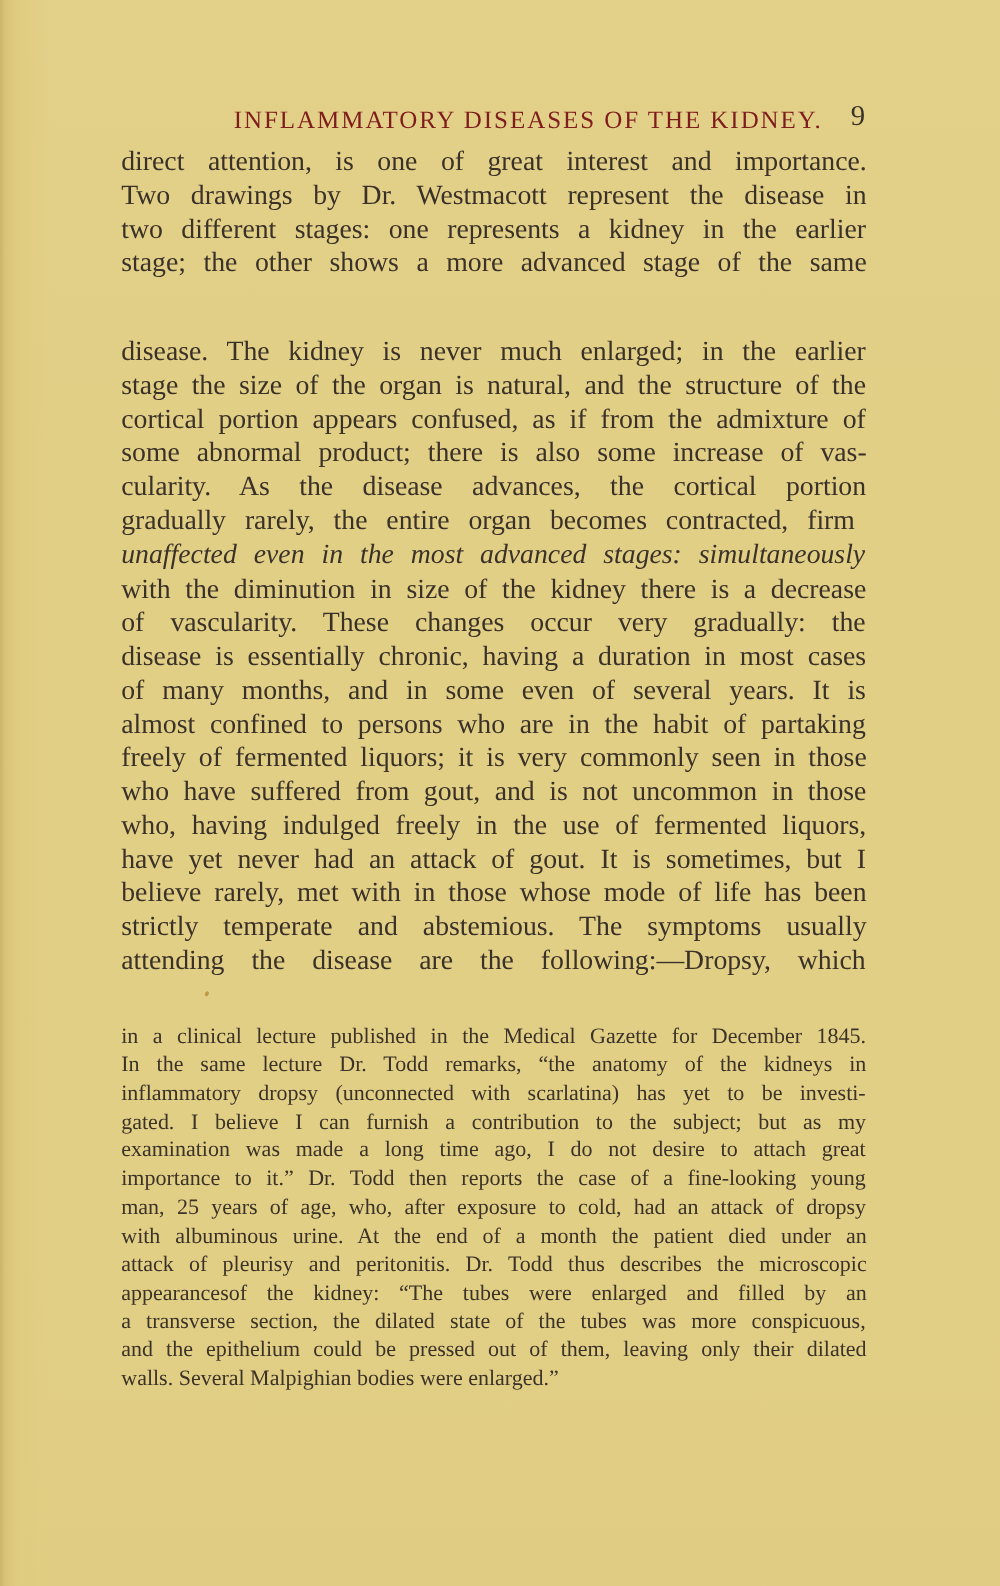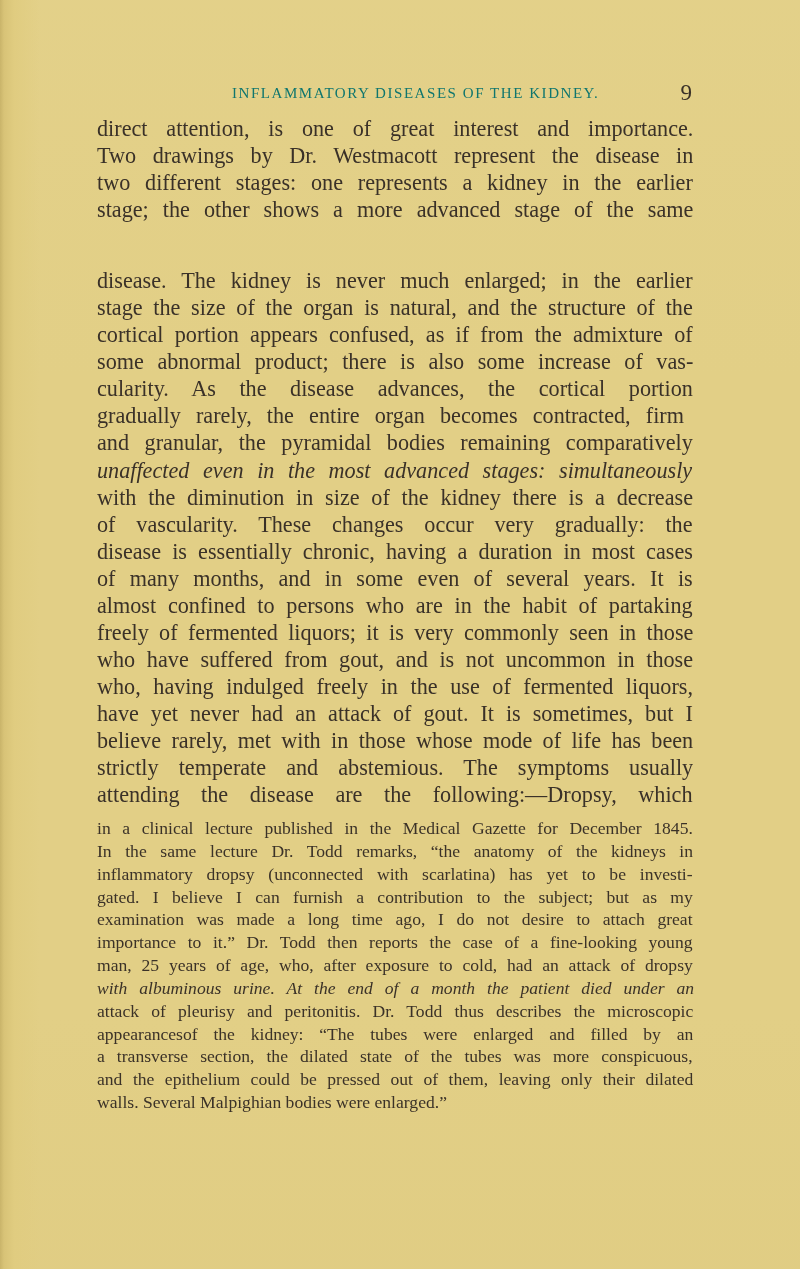--- a/index.html
+++ b/index.html
@@ -28,25 +28,24 @@
       top: 82px;
       left: 97px;
       width: 595px;
       height: 22px;
     }
     .running-title {
       position: absolute;
       left: 90px;
       top: 3px;
       font-family: "Liberation Serif", "DejaVu Serif", serif;
-      font-size: 15px;
+      font-size: 20px;
       letter-spacing: 1.55px;
-      color: #0f766e;
+      color: #7f1d1d;
       white-space: nowrap;
-      margin-left: 45px;
     }
     .page-number {
       position: absolute;
       right: 0px;
       top: -2px;
       font-family: "Liberation Serif", "DejaVu Serif", serif;
       font-size: 23px;
       color: #3a3128;
     }
     .body-text {
@@ -108,21 +107,20 @@
   <span class="line" style="display: block; word-spacing: 13.25px; text-align: left; text-align-last: left;">direct attention, is one of great interest and importance.</span>
   <span class="line" style="display: block; word-spacing: 11px; text-align: left; text-align-last: left;">Two drawings by Dr. Westmacott represent the disease in</span>
   <span class="line" style="display: block; word-spacing: 9.22222px; text-align: left; text-align-last: left;">two different stages: one represents a kidney in the earlier</span>
   <span class="line" style="display: block; word-spacing: 8.5px; text-align: left; text-align-last: left;">stage; the other shows a more advanced stage of the same</span>
   <span class="line" style="display: block; word-spacing: 9.44444px; text-align: left; text-align-last: left; margin-top: 44px;">disease. The kidney is never much enlarged; in the earlier</span>
   <span class="line" style="display: block; word-spacing: 5.16667px; text-align: left; text-align-last: left;">stage the size of the organ is natural, and the structure of the</span>
   <span class="line" style="display: block; word-spacing: 5.66667px; text-align: left; text-align-last: left;">cortical portion appears confused, as if from the admixture of</span>
   <span class="line" style="display: block; word-spacing: 8px; text-align: left; text-align-last: left;">some abnormal product; there is also some increase of vas-</span>
   <span class="line" style="display: block; word-spacing: 18px; text-align: left; text-align-last: left;">cularity. As the disease advances, the cortical portion</span>
   <span class="line" style="display: block; word-spacing: 9.57143px; text-align: left; text-align-last: left;">gradually rarely, the entire organ becomes contracted, firm</span>
-  <span class="line" style="display: block; word-spacing: 10px; text-align: left; text-align-last: left;">and granular, the pyramidal bodies remaining comparatively</span>
   <span class="line" style="display: block; word-spacing: 8px; text-align: left; text-align-last: left; font-style: italic;">unaffected even in the most advanced stages: simultaneously</span>
   <span class="line" style="display: block; word-spacing: 6.18182px; text-align: left; text-align-last: left;">with the diminution in size of the kidney there is a decrease</span>
   <span class="line" style="display: block; word-spacing: 15.2857px; text-align: left; text-align-last: left;">of vascularity. These changes occur very gradually: the</span>
   <span class="line" style="display: block; word-spacing: 5.55556px; text-align: left; text-align-last: left;">disease is essentially chronic, having a duration in most cases</span>
   <span class="line" style="display: block; word-spacing: 8.72727px; text-align: left; text-align-last: left;">of many months, and in some even of several years. It is</span>
   <span class="line" style="display: block; word-spacing: 6.2px; text-align: left; text-align-last: left;">almost confined to persons who are in the habit of partaking</span>
   <span class="line" style="display: block; word-spacing: 4.8px; text-align: left; text-align-last: left;">freely of fermented liquors; it is very commonly seen in those</span>
   <span class="line" style="display: block; word-spacing: 6.1px; text-align: left; text-align-last: left;">who have suffered from gout, and is not uncommon in those</span>
   <span class="line" style="display: block; word-spacing: 7px; text-align: left; text-align-last: left;">who, having indulged freely in the use of fermented liquors,</span>
   <span class="line" style="display: block; word-spacing: 6.41667px; text-align: left; text-align-last: left;">have yet never had an attack of gout. It is sometimes, but I</span>
@@ -134,19 +132,19 @@
 <div class="stain"></div>
 
 <div class="footnote">
   <span class="line" style="display: block; word-spacing: 7.18182px; text-align: left; text-align-last: left;">in a clinical lecture published in the Medical Gazette for December 1845.</span>
   <span class="line" style="display: block; word-spacing: 9.16667px; text-align: left; text-align-last: left;">In the same lecture Dr. Todd remarks, “the anatomy of the kidneys in</span>
   <span class="line" style="display: block; word-spacing: 9.44444px; text-align: left; text-align-last: left;">inflammatory dropsy (unconnected with scarlatina) has yet to be investi-</span>
   <span class="line" style="display: block; word-spacing: 8.92308px; text-align: left; text-align-last: left;">gated. I believe I can furnish a contribution to the subject; but as my</span>
   <span class="line" style="display: block; word-spacing: 8.23077px; text-align: left; text-align-last: left;">examination was made a long time ago, I do not desire to attach great</span>
   <span class="line" style="display: block; word-spacing: 7.16667px; text-align: left; text-align-last: left;">importance to it.” Dr. Todd then reports the case of a fine-looking young</span>
   <span class="line" style="display: block; word-spacing: 5.42857px; text-align: left; text-align-last: left;">man, 25 years of age, who, after exposure to cold, had an attack of dropsy</span>
-  <span class="line" style="display: block; word-spacing: 7.53846px; text-align: center; text-align-last: left; font-style: italic;">with albuminous urine. At the end of a month the patient died under an</span>
+  <span class="line" style="display: block; word-spacing: 7.53846px; text-align: center; text-align-last: left;">with albuminous urine. At the end of a month the patient died under an</span>
   <span class="line" style="display: block; word-spacing: 7.8px; text-align: left; text-align-last: left;">attack of pleurisy and peritonitis. Dr. Todd thus describes the microscopic</span>
   <span class="line" style="display: block; word-spacing: 11.4px; text-align: left; text-align-last: left;">appearancesof the kidney: “The tubes were enlarged and filled by an</span>
   <span class="line" style="display: block; word-spacing: 7.63636px; text-align: left; text-align-last: left;">a transverse section, the dilated state of the tubes was more conspicuous,</span>
   <span class="line" style="display: block; word-spacing: 6.08333px; text-align: left; text-align-last: left;">and the epithelium could be pressed out of them, leaving only their dilated</span>
   <span class="line last">walls. Several Malpighian bodies were enlarged.”</span>
 </div>
 
 </body></html>

